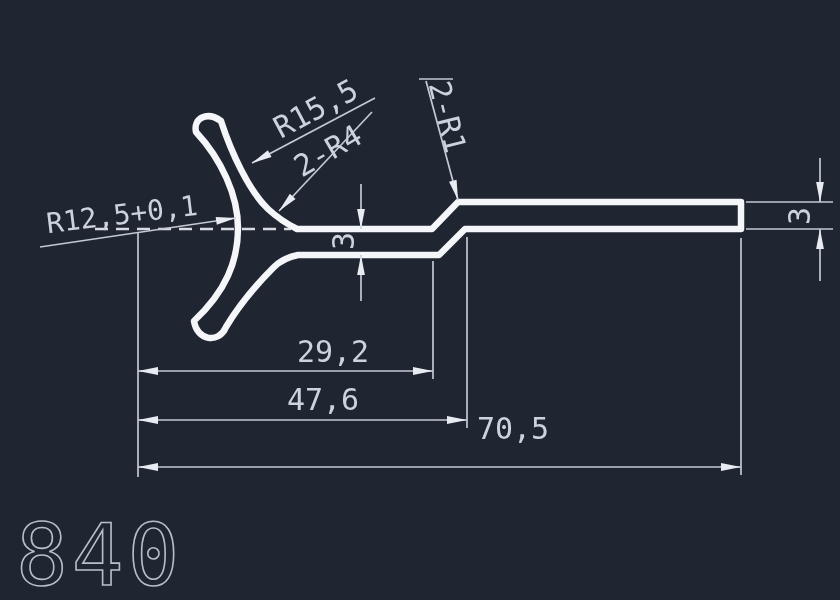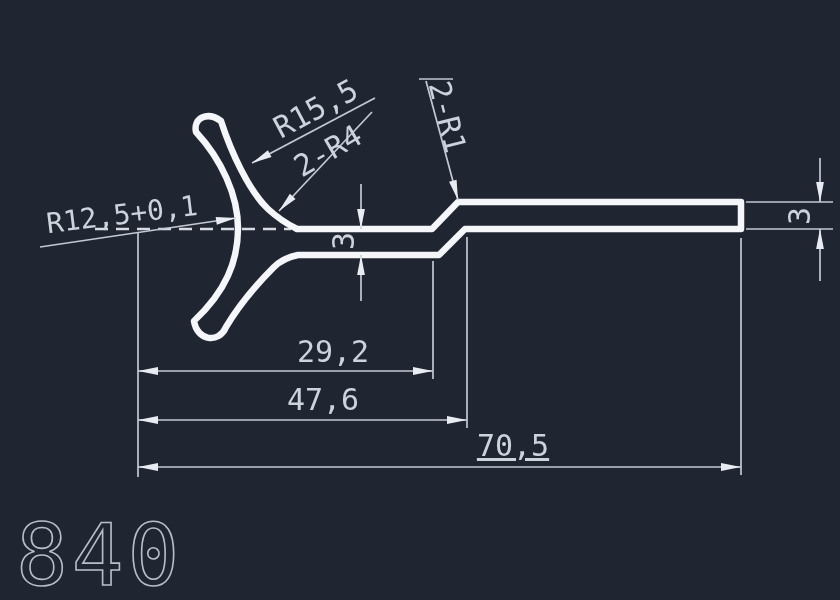--- a/index.html
+++ b/index.html
@@ -111,15 +111,15 @@
   <div class="label small" style="left:122px;top:215px;transform:translate(-50%,-50%) rotate(-7deg);">R12,5+0,1</div>
 
   <div class="label" style="left:344px;top:241px;transform:translate(-50%,-50%) rotate(-90deg);">3</div>
 
   <div class="label" style="left:800px;top:216px;transform:translate(-50%,-50%) rotate(-90deg);">3</div>
 
   <div class="label" style="left:333px;top:352px;transform:translate(-50%,-50%);">29,2</div>
 
   <div class="label" style="left:323px;top:400px;transform:translate(-50%,-50%);">47,6</div>
 
-  <div class="label" style="left:513px;top:446px;transform:translate(-50%,-50%);text-decoration:underline;">70,5</div>
+  <div class="label" style="left:513px;top:429px;transform:translate(-50%,-50%);">70,5</div>
 
 </div>
 
 </body></html>

